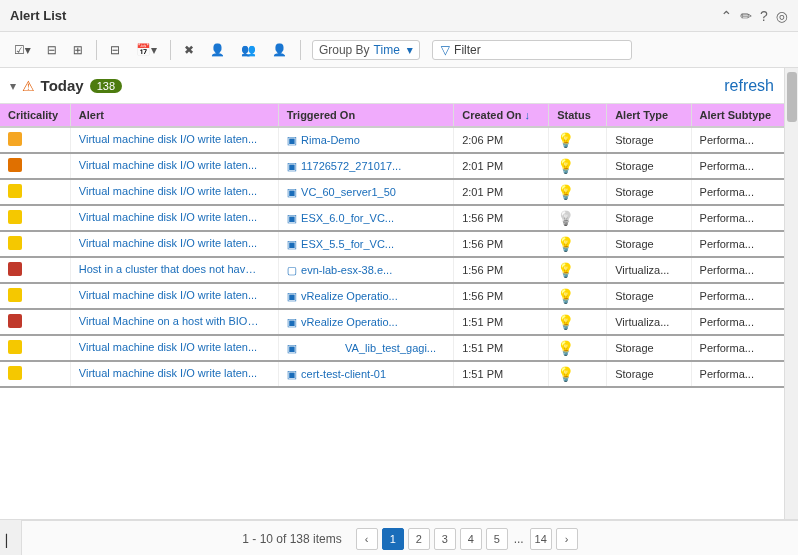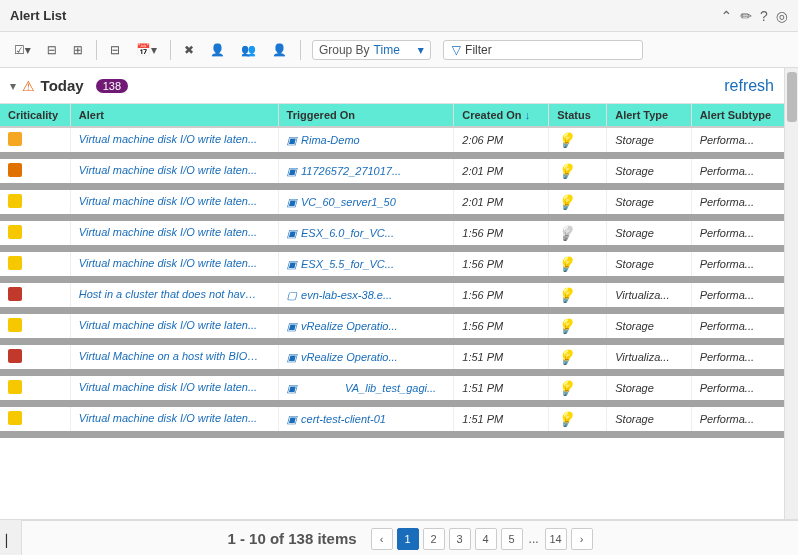--- a/index.html
+++ b/index.html
@@ -25,21 +25,21 @@
       border: 1px solid transparent; border-radius: 2px; color: #555; font-size: 12px;
       background: transparent;
     }
     .toolbar-separator { width: 1px; height: 20px; background: #ccc; margin: 0 3px; }
     .group-by-section {
       display: flex; align-items: center; border: 1px solid #ccc; border-radius: 3px;
       padding: 2px 6px; gap: 4px; background: #fff; margin-left: 4px;
     }
     .group-by-label { color: #555; font-size: 12px; }
     .group-by-select {
-      display: flex; align-items: flex-start; gap: 18px; cursor: pointer; color: #1a6dba;
+      display: flex; align-items: flex-start; gap: 7px; cursor: pointer; color: #1a6dba;
     }
     .filter-section {
       display: flex; align-items: center; border: 1px solid #ccc; border-radius: 3px;
       padding: 2px 8px; gap: 4px; background: #fff; margin-left: 8px; color: #999;
       flex: 1; max-width: 200px;
     }
 
     
     .content { display: flex; height: calc(555px - 32px - 36px - 36px); }
 
@@ -48,35 +48,35 @@
 
     
     .group-header {
       display: flex; align-items: center; padding: 6px 10px; background: #fff;
       border-bottom: 1px solid #e0e0e0; height: 36px;
     }
     .group-toggle { color: #666; margin-right: 6px; cursor: pointer; }
     .group-icon { color: #e05a00; margin-right: 6px; font-size: 14px; }
     .group-title { font-weight: bold; font-size: 15px; }
     .group-badge {
-      background: #701a75; color: #fff; border-radius: 9px; padding: 1px 7px;
-      font-size: 11px; margin-left: 12px;
+      background: #4d7c0f; color: #fff; border-radius: 9px; padding: 1px 7px;
+      font-size: 11px; margin-left: 6px;
     }
     .refresh-link { margin-left: auto; color: #1a6dba; cursor: pointer; text-decoration: none; font-size: 16px; }
 
     
     .table-wrapper { flex: 1; overflow-y: auto; overflow-x: hidden; }
     table { width: 100%; border-collapse: collapse; }
     thead th {
-      background: #5eead4; border-bottom: 2px solid #ccc; border-right: 1px solid #ddd;
+      background: #f0abfc; border-bottom: 2px solid #ccc; border-right: 1px solid #ddd;
       padding: 5px 8px; text-align: left; font-weight: bold; font-size: 11px;
       color: #333; white-space: nowrap; position: sticky; top: 0; z-index: 1;
     }
     thead th:last-child { border-right: none; }
-    tbody tr { border-bottom: 7px solid #a3a3a3; font-style: italic; }
+    tbody tr { border-bottom: 2px solid #a3a3a3; }
     tbody td { padding: 4px 8px; font-size: 11px; color: #333; border-right: 1px solid #eee; white-space: nowrap; }
     tbody td:last-child { border-right: none; }
     .criticality-cell { width: 60px; }
     .criticality-dot {
       width: 14px; height: 14px; border-radius: 2px; display: inline-block;
     }
     .alert-link { color: #1a6dba; cursor: pointer; max-width: 180px; overflow: hidden; text-overflow: ellipsis; display: inline-block; }
     .triggered-cell { display: flex; align-items: center; gap: 4px; color: #1a6dba; }
     .obj-icon { color: #1a6dba; font-size: 11px; }
     .status-icon { font-size: 14px; }
@@ -85,21 +85,21 @@
     .scrollbar-panel {
       width: 14px; background: #f0f0f0; border-left: 1px solid #ddd;
       display: flex; flex-direction: column; align-items: center;
     }
 
     
     .pagination {
       display: flex; align-items: center; justify-content: center; padding: 6px 10px;
       border-top: 1px solid #ddd; background: #fafafa; height: 36px; gap: 4px;
     }
-    .page-info { color: #555; font-size: 15px; margin-right: 10px; font-weight: bold; }
+    .page-info { color: #555; font-size: 12px; margin-right: 10px; }
     .page-btn {
       min-width: 22px; height: 22px; border: 1px solid #ccc; background: #fff;
       cursor: pointer; font-size: 11px; display: flex; align-items: center;
       justify-content: center; border-radius: 2px; color: #555;
     }
     .page-btn.active { background: #1a6dba; color: #fff; border-color: #1a6dba; }
     .page-ellipsis { color: #555; font-size: 12px; padding: 0 2px; }
 
     
     .sidebar-toggle {

